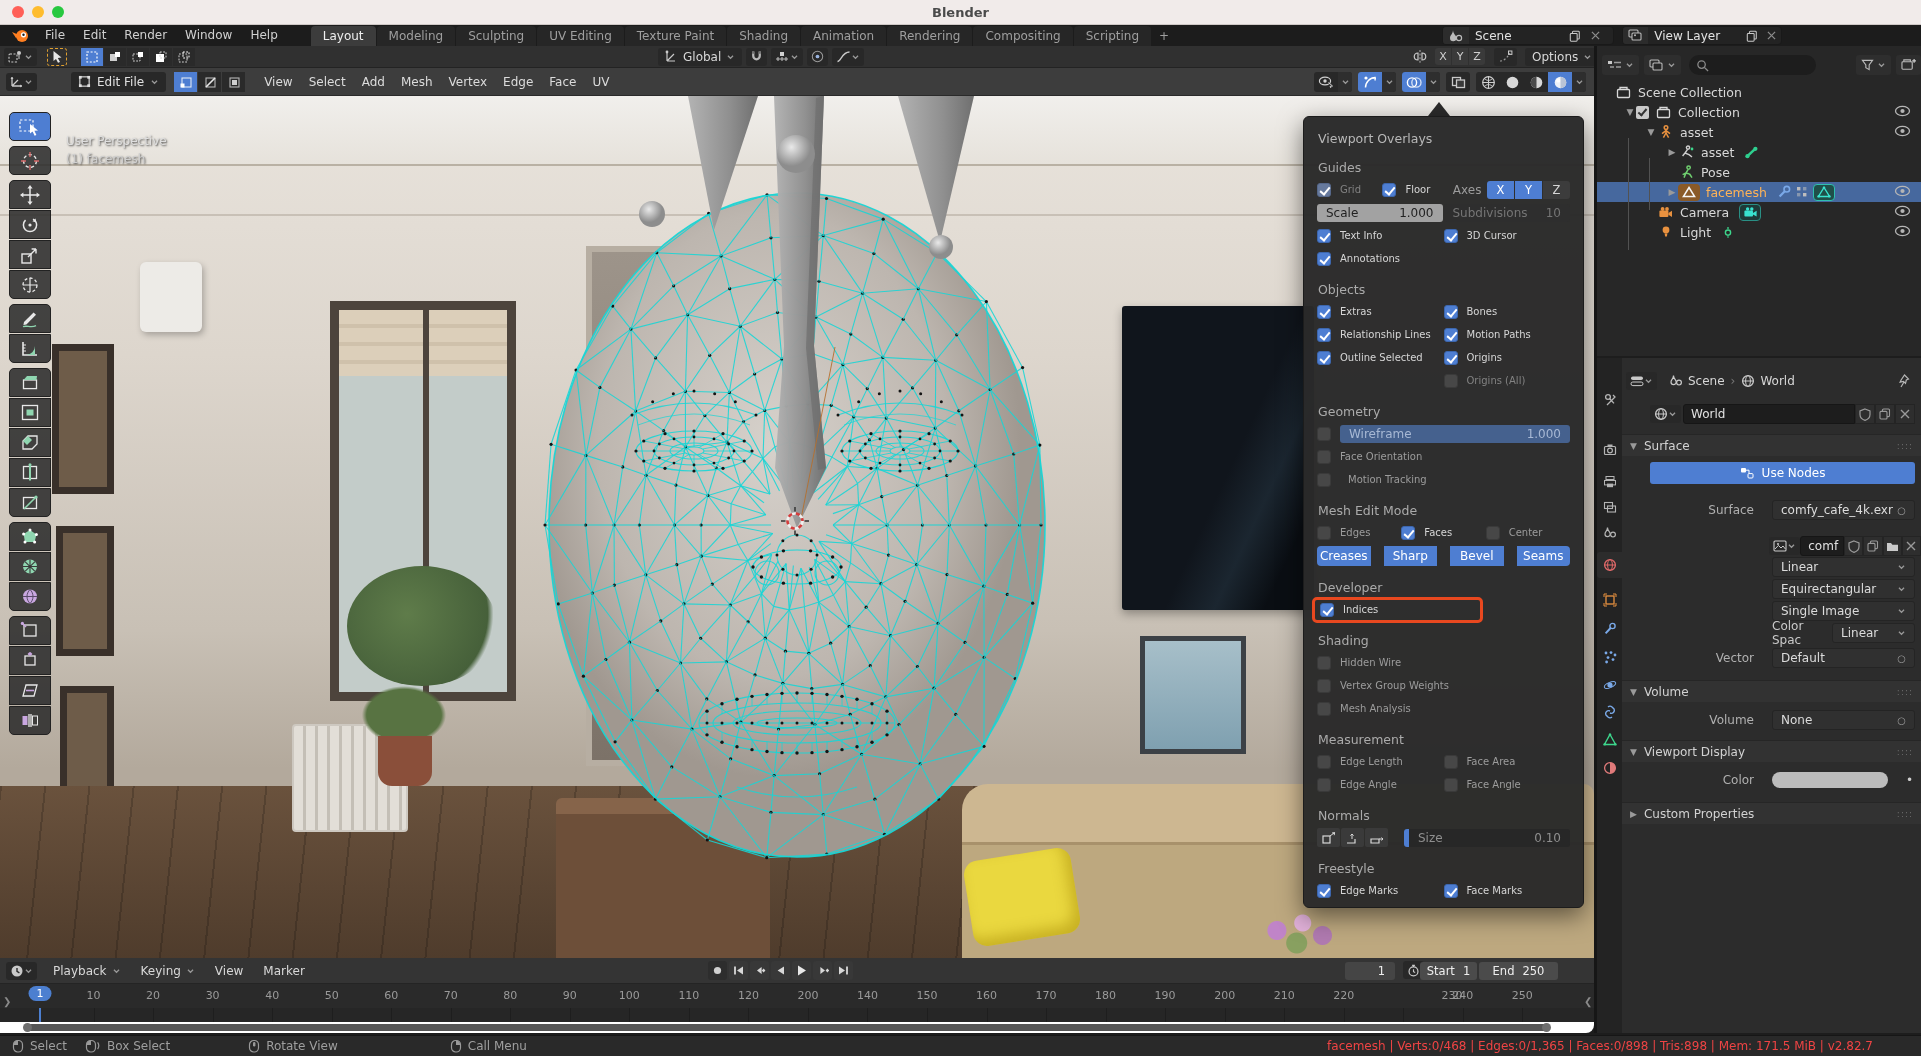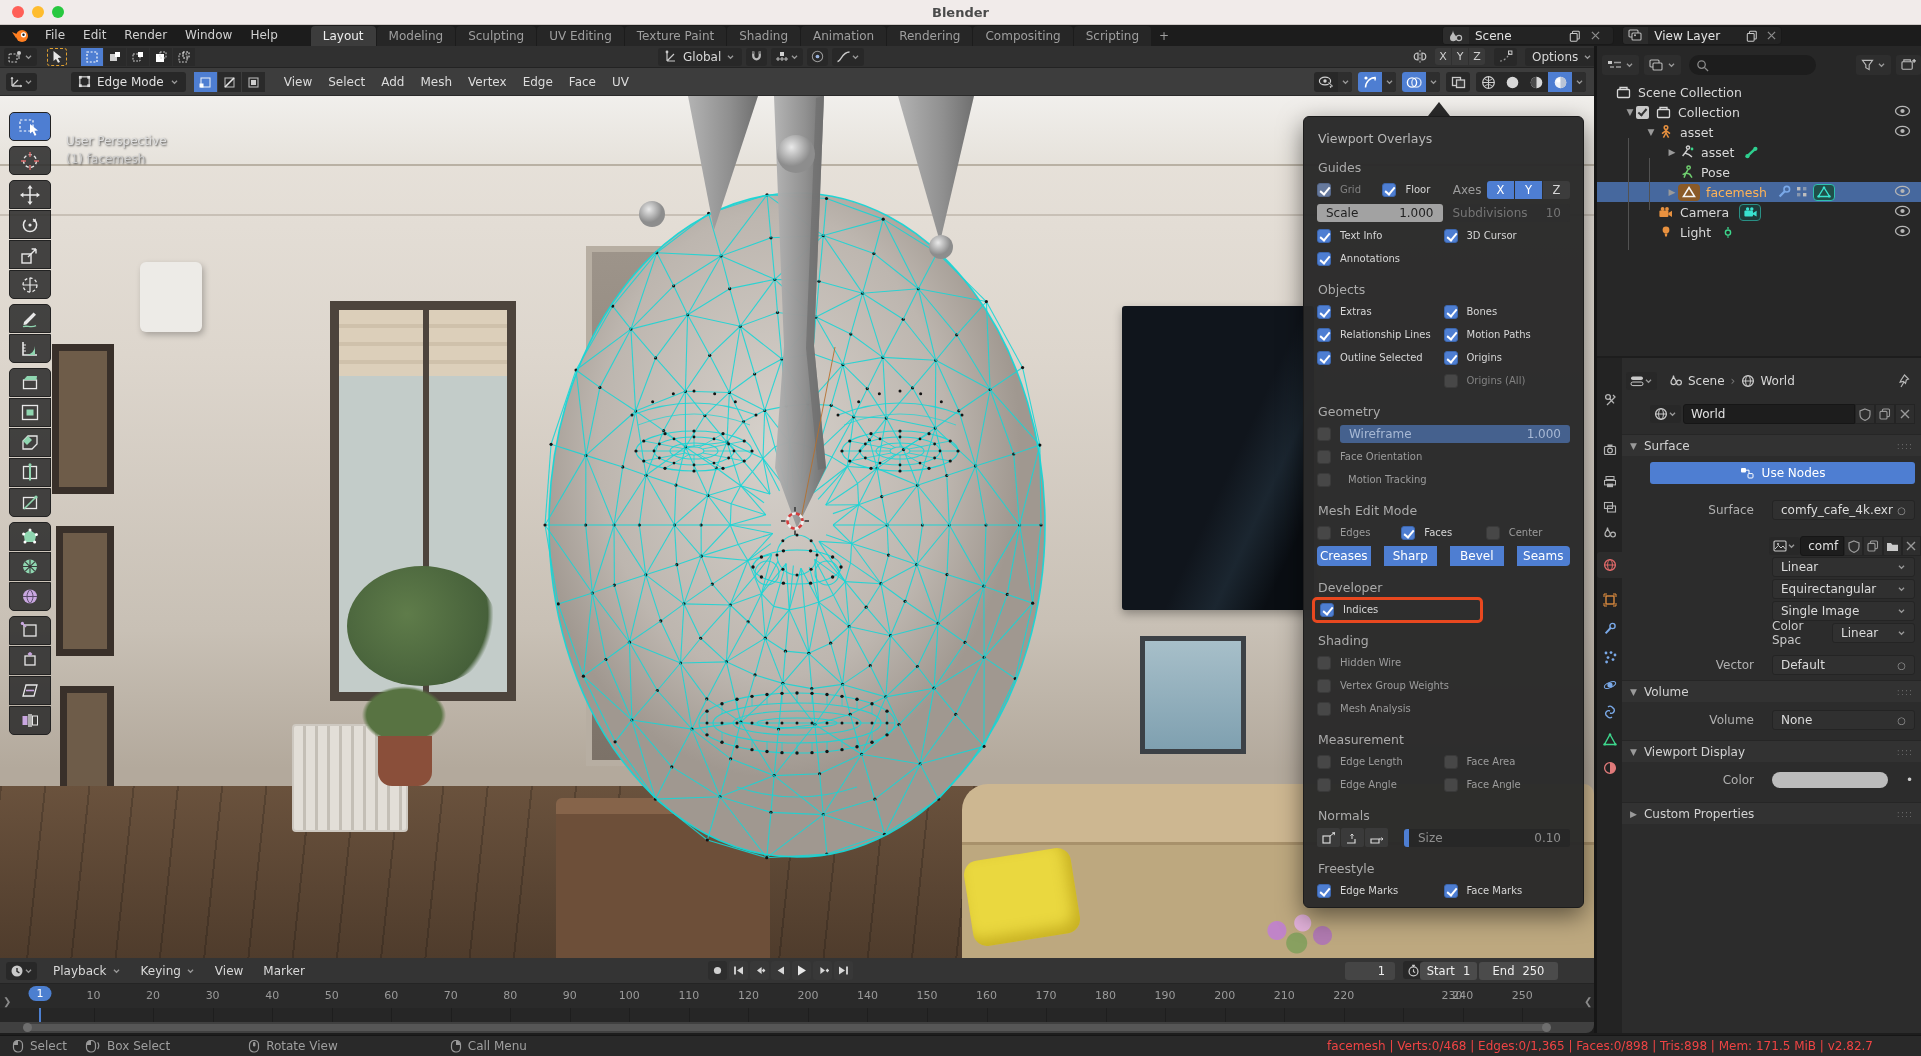--- a/index.html
+++ b/index.html
@@ -150,21 +150,21 @@
   .panel-hdr .tri{color:#9a9a9a;font-size:9px;}
   .panel-hdr .dots{margin-left:auto;margin-right:8px;color:#6a6a6a;letter-spacing:1px;font-size:9px;}
   .dd{height:20px;background:#303030;border:1px solid #242424;border-radius:3px;color:#dcdcdc;display:flex;align-items:center;padding:0 8px;justify-content:space-between;}
   .fieldlbl{color:#b0b0b0;text-align:right;}
   .bluebtn{height:22px;background:#4e7ed2;border-radius:3px;color:#fff;display:flex;align-items:center;justify-content:center;gap:8px;}
   .namefield{height:20px;background:#1d1d1d;border:1px solid #161616;color:#e0e0e0;display:flex;align-items:center;padding:0 7px;border-radius:3px 0 0 3px;}
   .sq-btn{width:20px;height:20px;background:#2e2e2e;border:1px solid #242424;display:flex;align-items:center;justify-content:center;}
   .swatch{height:16px;background:#bcbcbc;border-radius:8px;}
 
   
-  .timeline{position:absolute;left:0;top:958px;width:1594px;height:75px;background:#404040;border-radius:0 0 8px 0;}
+  .timeline{position:absolute;left:0;top:958px;width:1594px;height:75px;background:#ffffff;border-radius:0 0 8px 0;}
   .tl-header{position:absolute;left:0;top:0;width:100%;height:26px;background:#343434;border-bottom:1px solid #242424;display:flex;align-items:center;}
   .tl-menu{padding:0 10px;color:#d8d8d8;}
   .tl-dd{display:flex;align-items:center;gap:5px;}
   .tl-transport{position:absolute;left:708px;top:3px;display:flex;align-items:center;gap:2px;}
   .tp-btn{width:19px;height:19px;background:#2d2d2d;border-radius:3px;display:flex;align-items:center;justify-content:center;}
   .tp-btn.grp{background:#383838;}
   .tl-field{position:absolute;top:4px;height:18px;background:#4b4b4b;border-radius:3px;color:#eee;display:flex;align-items:center;justify-content:center;gap:8px;font-size:11.5px;}
   .tl-ruler{position:absolute;left:0;top:26px;width:100%;height:24px;background:#2a2a2a;}
   .tl-num{position:absolute;top:5px;transform:translateX(-50%);color:#9a9a9a;font-size:11px;}
   .tl-pill{position:absolute;top:2px;transform:translateX(-50%);background:#4c7fd0;color:#fff;border-radius:9px;padding:1px 8px;font-size:11px;}
@@ -391,21 +391,21 @@
           </svg>
       </span>
       <span class="vp-mode">
         <svg width="13" height="13" viewBox="0 0 14 14">
             <rect x="2" y="2" width="10" height="10" fill="none" stroke="#e0e0e0" stroke-width="1.2"></rect>
             <rect x="1" y="1" width="3" height="3" fill="#e0e0e0"></rect>
             <rect x="10" y="1" width="3" height="3" fill="#e0e0e0"></rect>
             <rect x="1" y="10" width="3" height="3" fill="#e0e0e0"></rect>
             <rect x="10" y="10" width="3" height="3" fill="#e0e0e0"></rect>
           </svg>
-        <span>Edge Mode</span>
+        <span>Edit File</span>
         <svg class="chev" viewBox="0 0 10 7">
             <path d="M2 2 l3 3 3-3" fill="none" stroke="#9a9a9a" stroke-width="1.4"></path>
           </svg>
       </span>
       <span class="vp-selmode">
         <span class="on">
             <svg width="12" height="12" viewBox="0 0 12 12">
               <rect x="2" y="2" width="9" height="9" fill="none" stroke="#dfe8f5" stroke-width="1.1"></rect>
               <rect x="0.5" y="7.5" width="4" height="4" fill="#fff"></rect>
             </svg>
@@ -2310,21 +2310,21 @@
         </div>
         <div class="pb-row" style="top: 265px; height: 20px;">
           <span class="fieldlbl" style="width:210px;text-align:left;padding-left:150px;color:#c9c9c9">Color Spac</span>
           <span class="dd" style="flex:1;margin-right:6px">
             <span>Linear</span>
             <svg class="chev" viewBox="0 0 10 7">
               <path d="M2 2 l3 3 3-3" fill="none" stroke="#9a9a9a" stroke-width="1.4"></path>
             </svg>
           </span>
         </div>
-        <div class="pb-row" style="top: 297px; height: 20px;">
+        <div class="pb-row" style="top: 290px; height: 20px;">
           <span class="fieldlbl" style="width:132px">Vector</span>
           <span class="dd" style="flex:1;margin:0 6px 0 18px">
             <span>Default</span>
             <span style="color:#9a9a9a;font-size:10px">○</span>
           </span>
         </div>
         <div class="pb-row panel-hdr" style="top: 322px; height: 22px;">
           <span class="tri">▼</span>
           <span>Volume</span>
           <span class="dots">::::</span>

